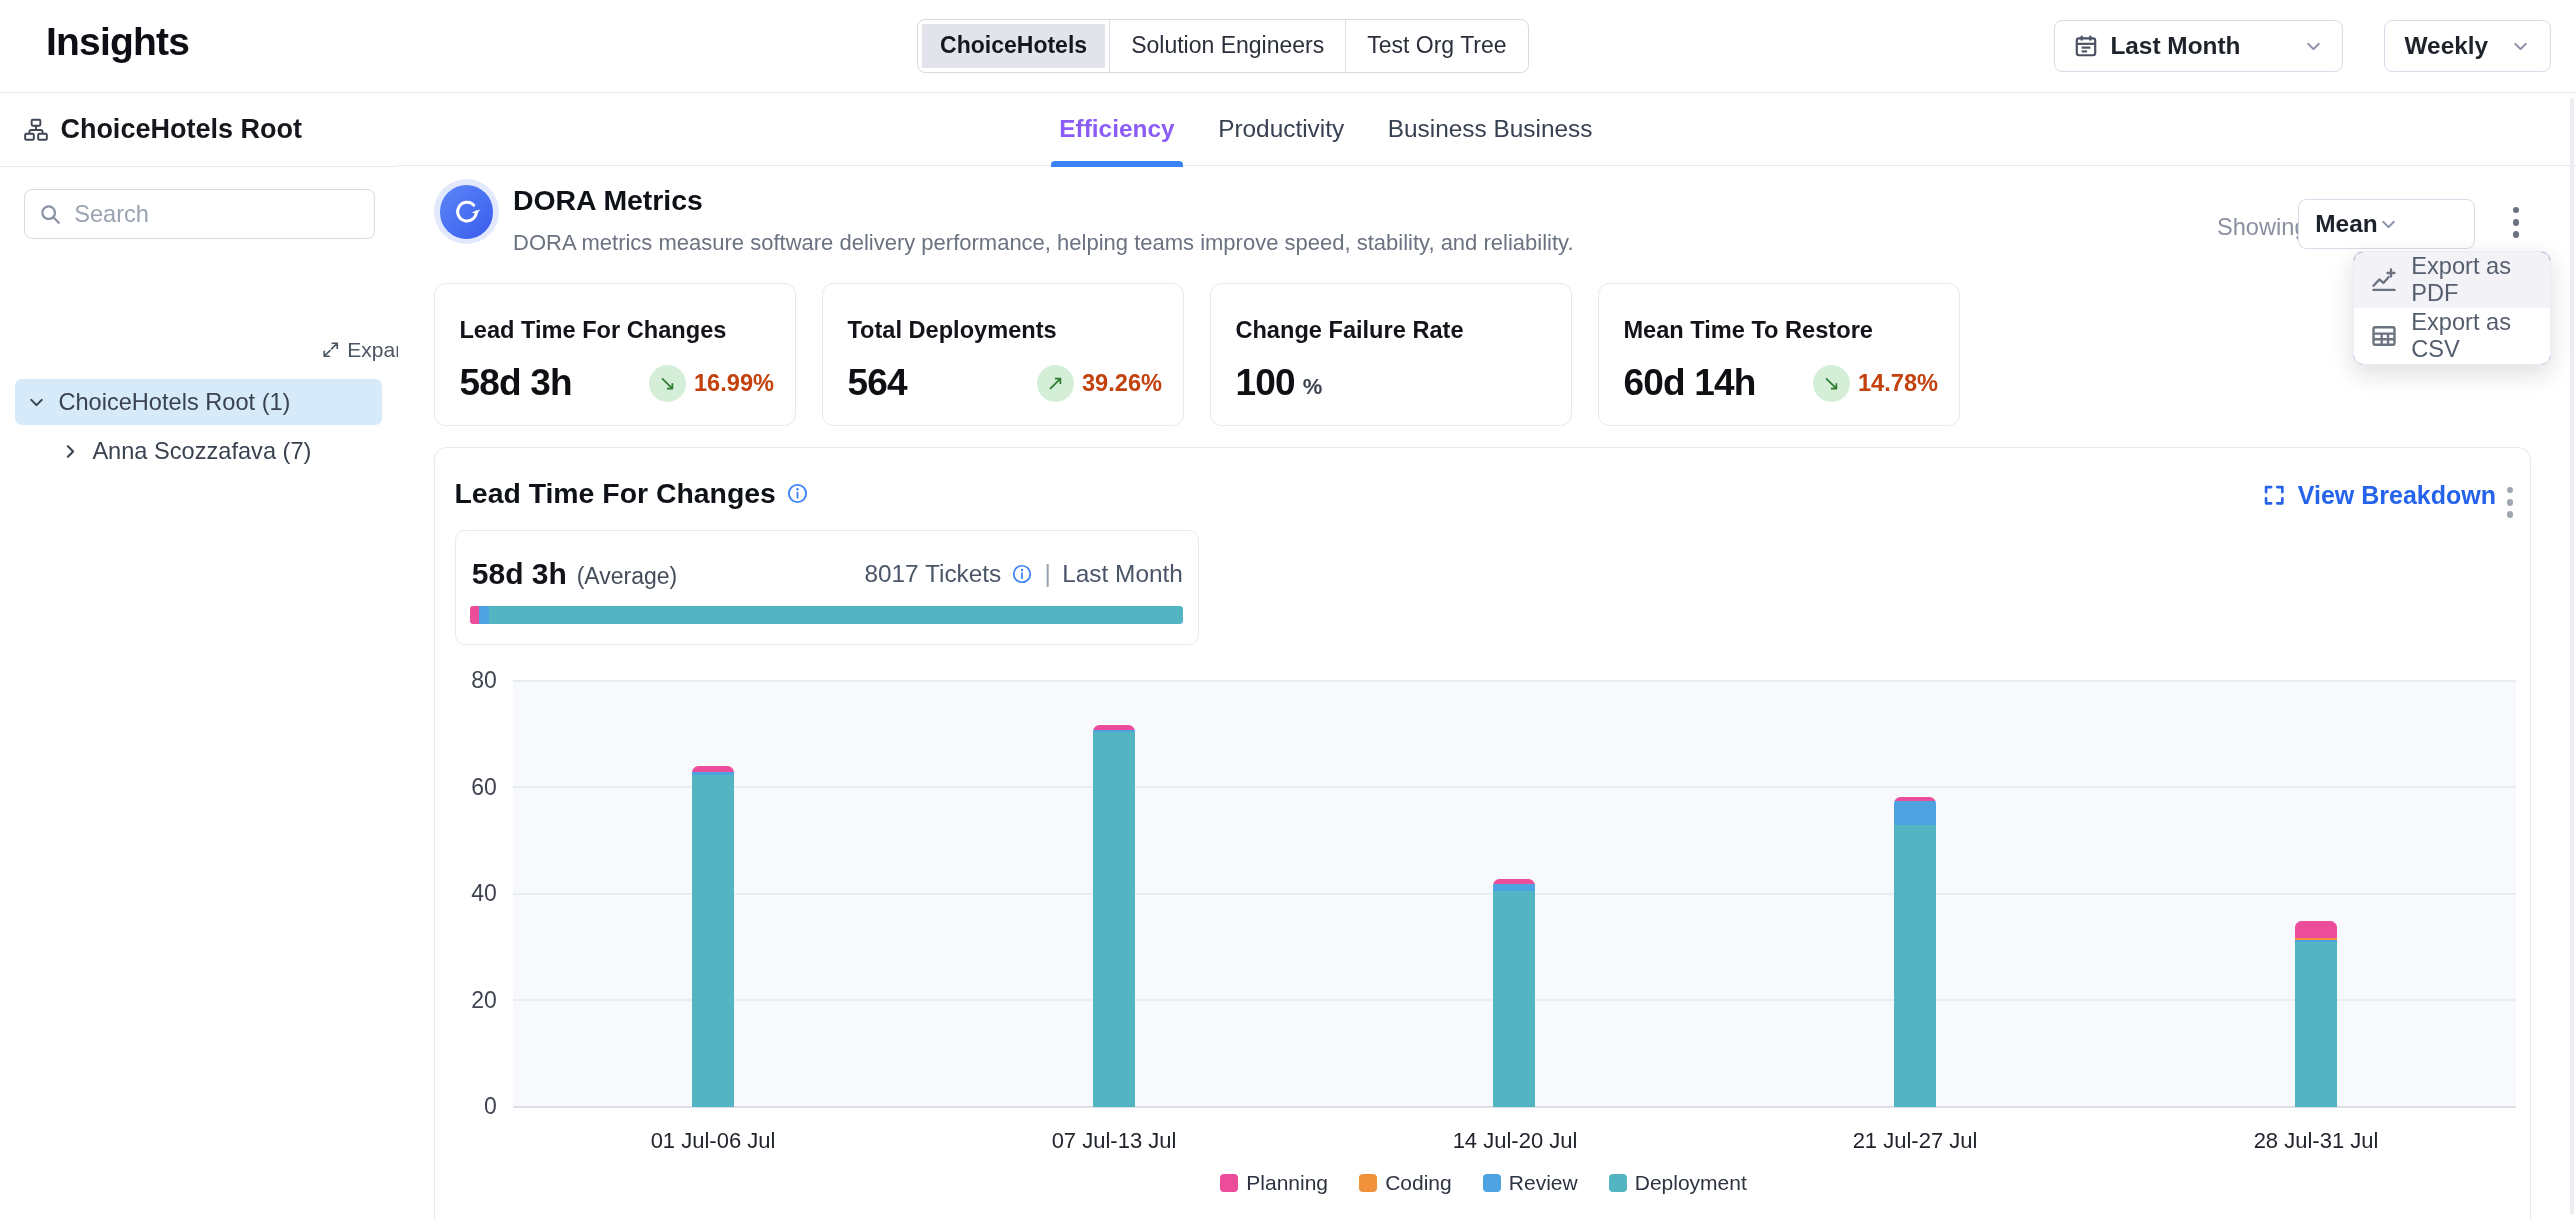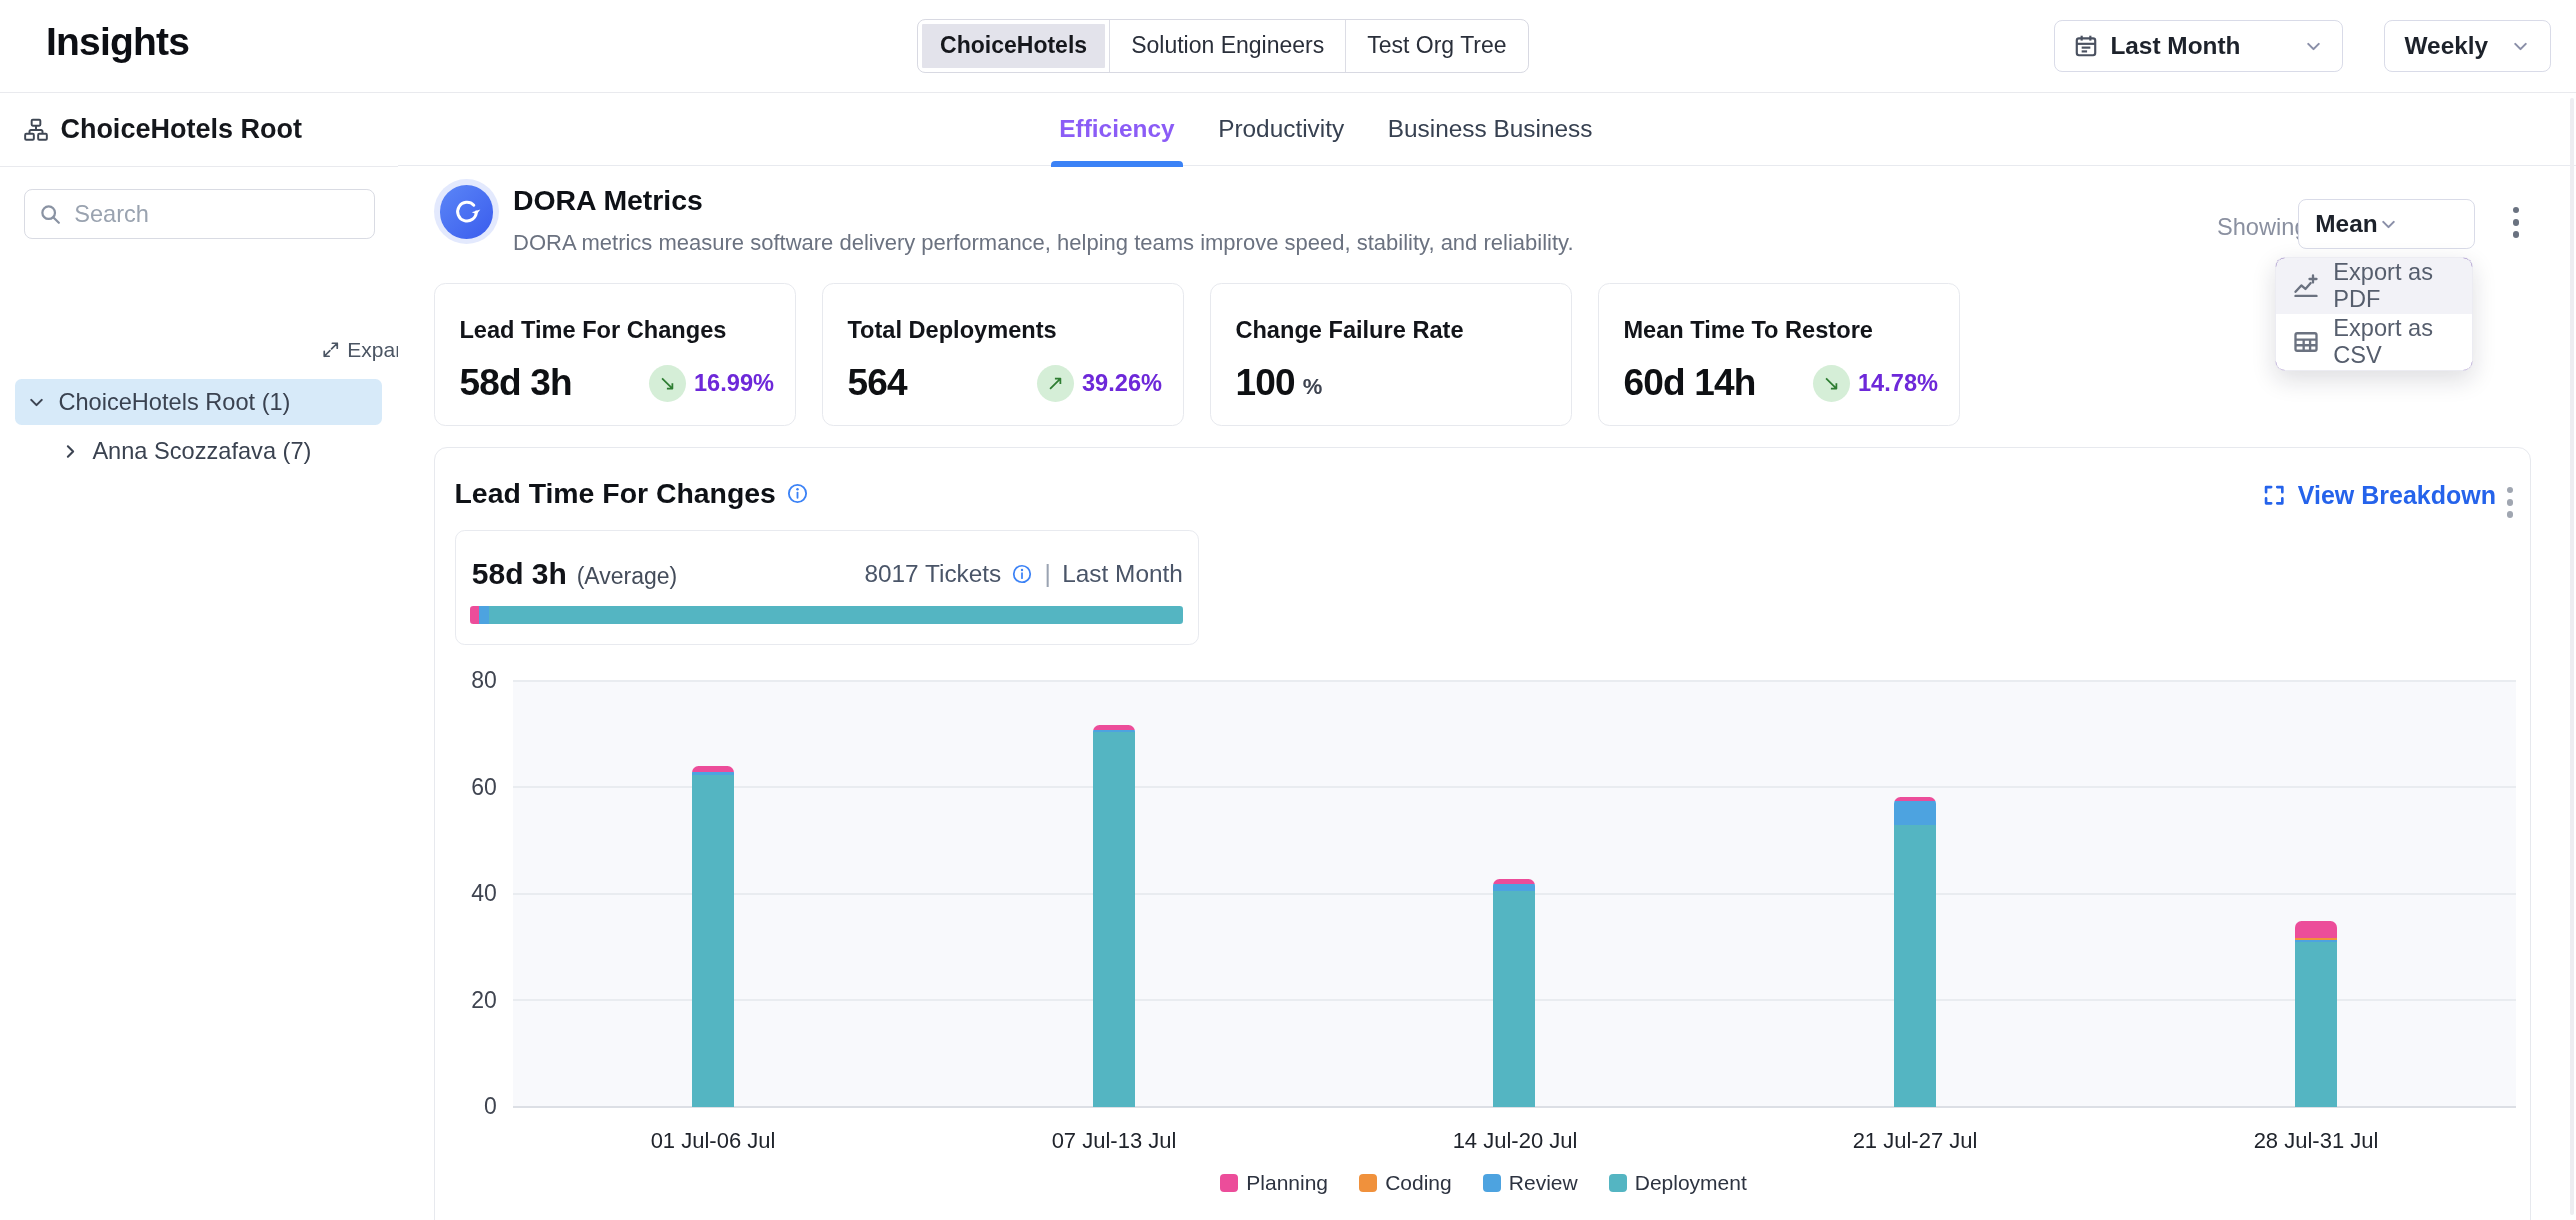--- a/index.html
+++ b/index.html
@@ -71,40 +71,40 @@
   #dd-mean { position:absolute; left:1900px; top:31px; width:177px; height:50px;
     border:1.6px solid #d9dbe8; border-radius:8.1px; background:#fff; display:flex;
     align-items:center; padding:0 16.3px; }
   #dd-mean .dd-label { margin-left:0; }
   .kebab { display:flex; flex-direction:column; gap:5.7px; cursor:pointer; padding:4.9px; }
   .kebab i { width:6.5px; height:6.5px; border-radius:50%; background:#6a7280; display:block; }
   #header-kebab { position:absolute; left:2110px; top:34px; }
   .kebab.light i { background:#a0a6b1; }
 
   
-  #export-menu { position:absolute; left:1877px; top:83px; width:198px; z-index:20;
+  #export-menu { position:absolute; left:1955px; top:83px; width:198px; z-index:20;
     background:#4c1d95; border-radius:9.8px; border:0.8px solid #ececf2;
-    box-shadow:0 8.1px 24.4px rgba(20,24,40,.14); overflow:hidden;margin-top:6px; }
+    box-shadow:0 8.1px 24.4px rgba(20,24,40,.14); overflow:hidden; }
   .menu-item { height:56px; display:flex; align-items:center; padding:0 16.3px; gap:13px;
     font-size:23.6px; color:#565e6d; cursor:pointer; background:#fff; }
   .menu-item.highlight { background:#f2f2f7; }
 
   
   #cards-row { position:absolute; left:36px; top:115px; display:flex; gap:26px; }
   .card { width:362px; height:143px; border:1.6px solid #e7e9ee; border-radius:11.4px;
     background:#fff; padding:0 24.4px; position:relative; }
   .card-title { position:absolute; left:24.4px; top:32.5px; font-size:23.6px; font-weight:700; color:#121419; }
   .card-value-row { position:absolute; left:24.4px; right:21px; top:78px; display:flex;
     align-items:center; }
   .card-value { font-size:37px; font-weight:800; color:#0e1013; letter-spacing:-0.8px; }
   .card-unit { font-size:22px; font-weight:600; color:#3e4350; margin-left:8.1px; margin-top:8.1px; }
   .trend { margin-left:auto; display:flex; align-items:center; gap:8.1px; }
   .trend-circle { width:37px; height:37px; border-radius:50%; background:#d5eed7;
     display:flex; align-items:center; justify-content:center; font-size:21px; color:#2e7d32; }
-  .trend-text { font-size:23.6px; font-weight:700; color:#6d28d9; }
+  .trend-text { font-size:23.6px; font-weight:700; color:#c2410c; }
 
   
   #chart-card { position:absolute; left:36px; top:279px; width:2097px; height:845px;
     border:1.6px solid #e7e9ee; border-radius:13px; background:#fff; }
   #section-title-row { position:absolute; left:19.5px; top:29px; display:flex; align-items:center; gap:9.8px; }
   #section-title { font-size:28.4px; font-weight:700; color:#0e1116; }
   #view-breakdown { position:absolute; left:1827px; top:32.5px; display:flex; align-items:center;
     gap:11.4px; cursor:pointer; }
   #view-breakdown span { font-size:25px; font-weight:700; color:#2563eb; }
   #chart-kebab { position:absolute; left:2067px; top:34px; }

